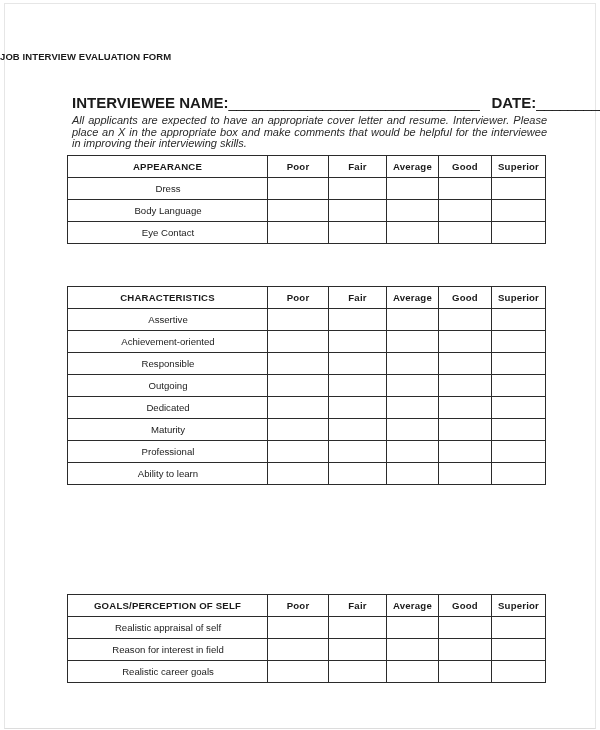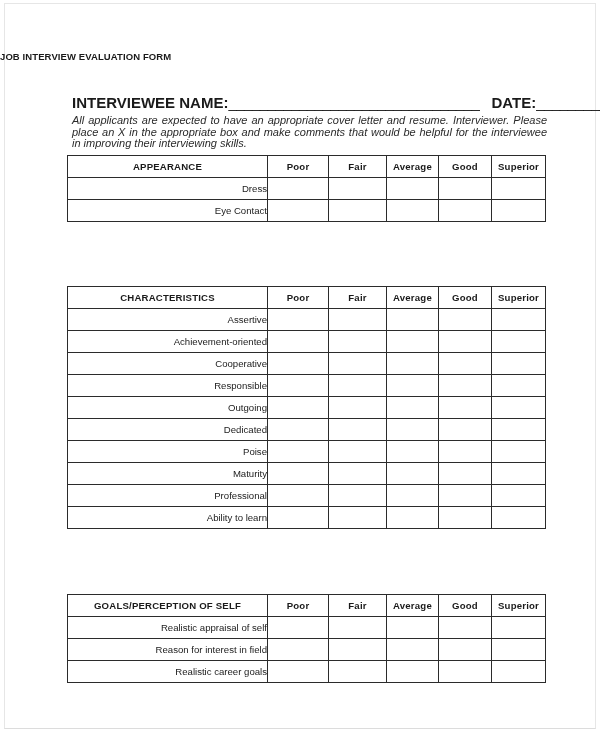--- a/index.html
+++ b/index.html
@@ -6,21 +6,21 @@
   body { width: 600px; height: 730px; position: relative; overflow: hidden; font-family: "Liberation Sans", sans-serif; color: #1a1a1a; }
   .page { position: absolute; left: 4px; top: 3px; width: 590px; height: 724px; border: 1px solid #e6e6e6; border-bottom-color: #dcdcdc; background: #fff; }
   .title { position: absolute; left: 0; width: 600px; top: 51px; font-size: 9.5px; font-weight: bold; letter-spacing: 0.1px; }
   .name-line { position: absolute; left: 72px; top: 94px; font-size: 15px; font-weight: bold; white-space: nowrap; }
   .name-line .blank { font-weight: normal; letter-spacing: -0.5px; }
   .name-line .date { margin-left: 8px; }
   .instructions { position: absolute; left: 72px; top: 115px; width: 475px; font-size: 11px; font-style: italic; line-height: 11.6px; text-align: justify; color: #2a2a2a; }
   table.eval { position: absolute; left: 67px; width: 478px; border-collapse: collapse; table-layout: fixed; border-radius: 22px; }
   table.eval th, table.eval td { border: 1px solid #2b2b2b; padding: 0; height: 21px; font-size: 9.6px; }
   table.eval th { font-weight: bold; text-align: center; letter-spacing: 0.2px; }
-  table.eval td.label { text-align: right; padding-left: 1px; color: #222; margin-top: 36px; }
+  table.eval td.label { text-align: center; padding-left: 1px; color: #222; margin-top: 36px; }
   table.eval td.cell { background: #fff; }
   table.eval { border: 1.5px solid #2b2b2b; }
   col.c0 { width: 200px; } col.c1 { width: 61px; } col.c2 { width: 58px; } col.c3 { width: 52px; } col.c4 { width: 53px; } col.c5 { width: 54px; }
 </style>
 </head>
 <body>
 
 <div class="page"></div>
 
 <div class="title">JOB INTERVIEW EVALUATION FORM</div>
@@ -45,20 +45,28 @@
       <tr>
         <th>APPEARANCE</th>
         <th>Poor</th>
         <th>Fair</th>
         <th>Average</th>
         <th>Good</th>
         <th>Superior</th>
       </tr>
       <tr>
         <td class="label">Dress</td>
+        <td class="cell"></td>
+        <td class="cell"></td>
+        <td class="cell"></td>
+        <td class="cell"></td>
+        <td class="cell"></td>
+      </tr>
+      <tr>
+        <td class="label">Body Language</td>
         <td class="cell"></td>
         <td class="cell"></td>
         <td class="cell"></td>
         <td class="cell"></td>
         <td class="cell"></td>
       </tr>
       <tr>
         <td class="label">Eye Contact</td>
         <td class="cell"></td>
         <td class="cell"></td>
@@ -96,53 +104,37 @@
       </tr>
       <tr>
         <td class="label">Achievement-oriented</td>
         <td class="cell"></td>
         <td class="cell"></td>
         <td class="cell"></td>
         <td class="cell"></td>
         <td class="cell"></td>
       </tr>
       <tr>
-        <td class="label">Cooperative</td>
-        <td class="cell"></td>
-        <td class="cell"></td>
-        <td class="cell"></td>
-        <td class="cell"></td>
-        <td class="cell"></td>
-      </tr>
-      <tr>
         <td class="label">Responsible</td>
         <td class="cell"></td>
         <td class="cell"></td>
         <td class="cell"></td>
         <td class="cell"></td>
         <td class="cell"></td>
       </tr>
       <tr>
         <td class="label">Outgoing</td>
         <td class="cell"></td>
         <td class="cell"></td>
         <td class="cell"></td>
         <td class="cell"></td>
         <td class="cell"></td>
       </tr>
       <tr>
         <td class="label">Dedicated</td>
-        <td class="cell"></td>
-        <td class="cell"></td>
-        <td class="cell"></td>
-        <td class="cell"></td>
-        <td class="cell"></td>
-      </tr>
-      <tr>
-        <td class="label">Poise</td>
         <td class="cell"></td>
         <td class="cell"></td>
         <td class="cell"></td>
         <td class="cell"></td>
         <td class="cell"></td>
       </tr>
       <tr>
         <td class="label">Maturity</td>
         <td class="cell"></td>
         <td class="cell"></td>

